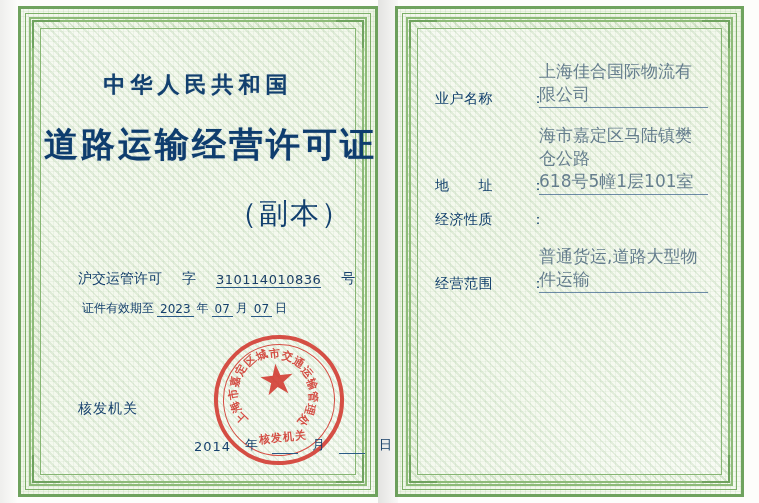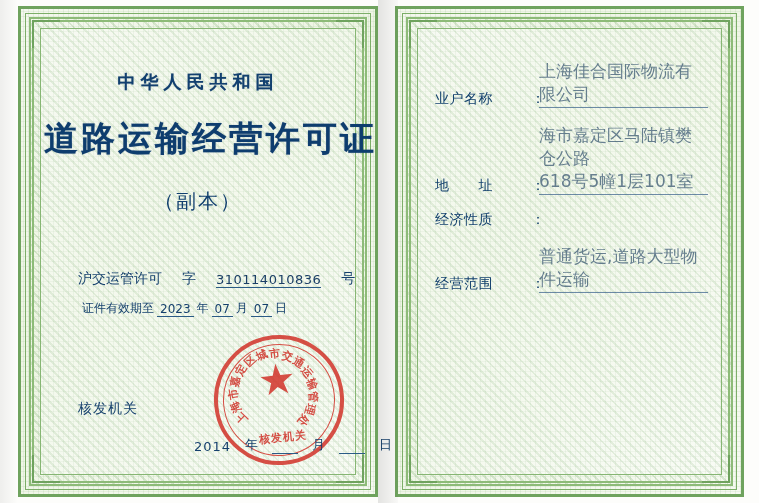--- a/index.html
+++ b/index.html
@@ -45,33 +45,33 @@
   }
   .corner.tl{left:14px;top:14px;border-right:none;border-bottom:none;}
   .corner.tr{right:14px;top:14px;border-left:none;border-bottom:none;}
   .corner.bl{left:14px;bottom:14px;border-right:none;border-top:none;}
   .corner.br{right:14px;bottom:14px;border-left:none;border-top:none;}
 
   .content{position:absolute;inset:26px;}
 
   
   .nation{
-    text-align:center;font-size:18px;letter-spacing:5px;color:#12406f;
+    text-align:center;font-size:22px;letter-spacing:5px;color:#12406f;
     font-family:"DejaVu Sans","Liberation Sans",sans-serif;font-weight:700;
     margin-top:38px;
     text-shadow:0 0 1px rgba(10,50,100,.4);
   }
   .title{
     text-align:center;font-size:34px;letter-spacing:3px;color:#0e3d6e;
     font-family:"DejaVu Sans","Liberation Sans",sans-serif;font-weight:700;
     margin-top:22px;white-space:nowrap;
     text-shadow:0 0 1px rgba(10,50,100,.5);
   }
   .subtitle{
-    text-align:center;font-size:20px;letter-spacing:2px;color:#12406f;
+    text-align:right;font-size:29px;letter-spacing:2px;color:#12406f;
     font-family:"DejaVu Sans","Liberation Sans",sans-serif;
     margin-top:26px;
   }
 
   .licno{
     position:absolute;left:34px;right:24px;top:238px;
     font-size:14px;color:#15406d;display:flex;align-items:flex-end;gap:20px;
     font-family:"DejaVu Sans","Liberation Sans",sans-serif;
   }
   .licno .lbl{white-space:nowrap;}

